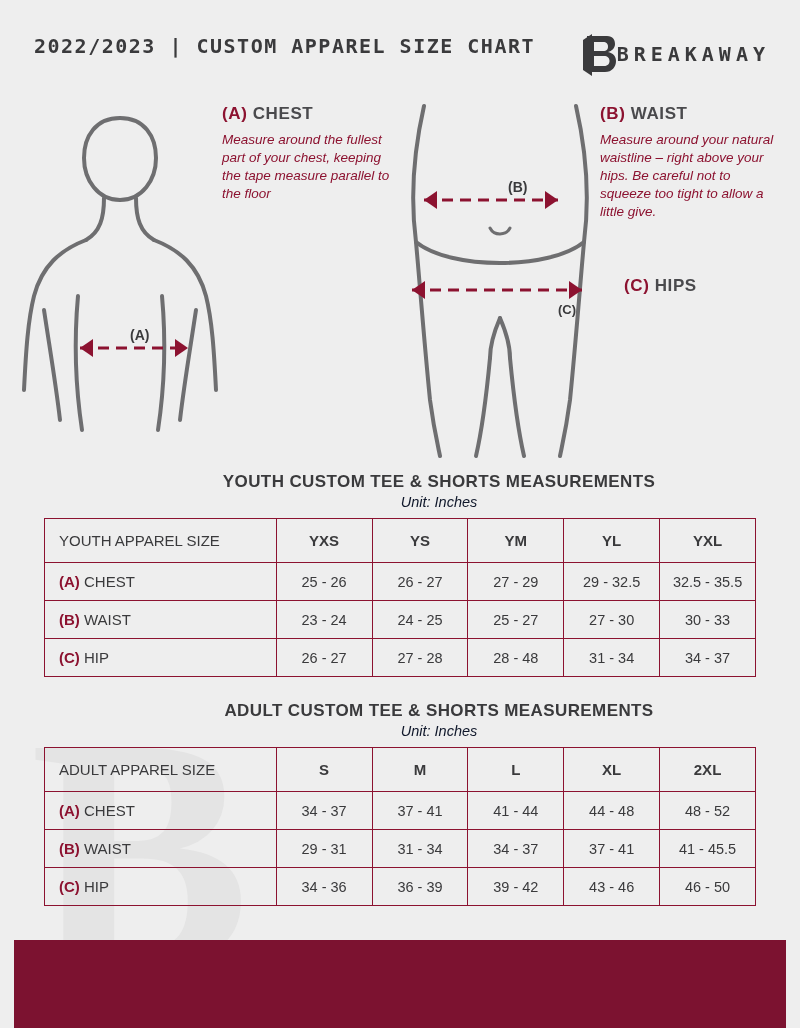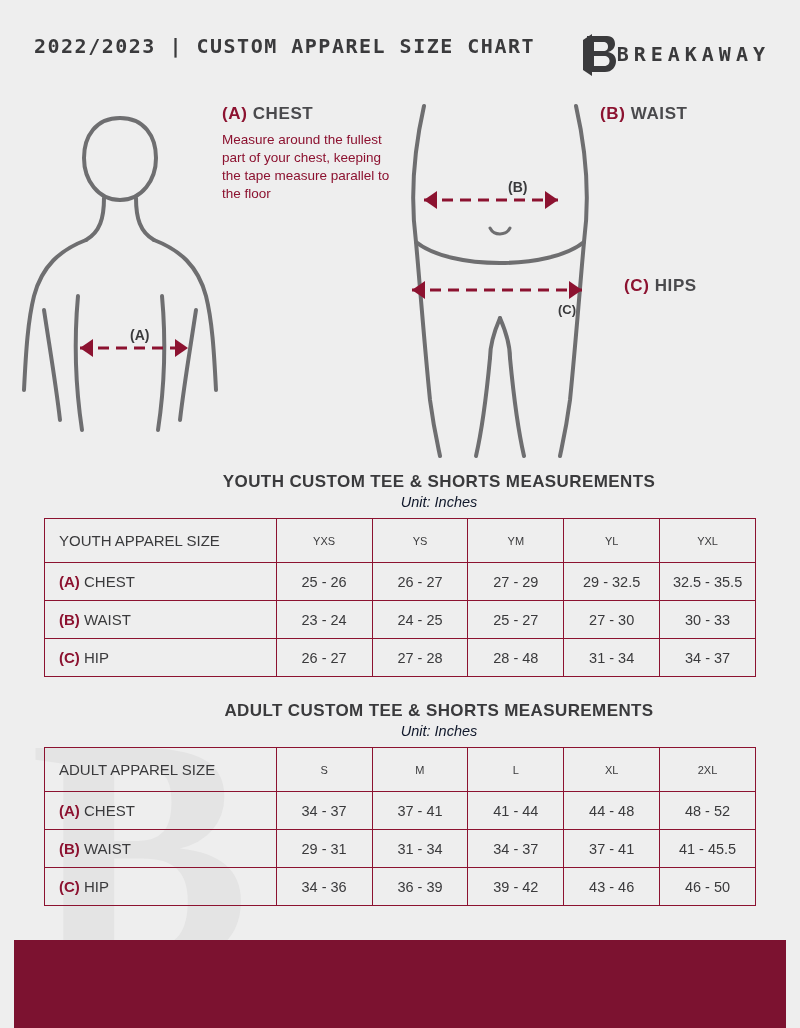--- a/index.html
+++ b/index.html
@@ -76,20 +76,21 @@
     font-family: "Liberation Sans", sans-serif;
     font-size: 17px;
     font-weight: bold;
     letter-spacing: 0.6px;
     color: #4a4a4d;
     margin-bottom: 7px;
   }
   .callout h3 .tag { color: #8c1230; }
   .callout p {
     font-family: "Liberation Sans", sans-serif;
+    font-style: italic;
     font-size: 13.5px;
     line-height: 1.33;
     color: #8c1230;
   }
   .callout-chest { left: 222px; top: 8px; width: 175px; }
   .callout-waist { left: 600px; top: 8px; width: 175px; }
   .callout-hips  { left: 624px; top: 180px; width: 180px; }
 
   
   .section {
@@ -123,22 +124,22 @@
     border: 1px solid #8c1230;
     height: 38px;
     font-size: 14.5px;
     color: #3a3a3c;
     font-weight: normal;
     text-align: center;
     padding: 0 4px;
     margin-top: 20px;
   }
   thead th {
-    font-weight: normal;
-    font-size: 11px;
+    font-weight: bold;
+    font-size: 15px;
     height: 44px;
   }
   thead th.rowhead {
     text-align: left;
     padding-left: 14px;
     font-weight: normal;
     font-size: 15px;
   }
   td.rowhead {
     text-align: left;
@@ -250,20 +251,21 @@
         <span>CHEST</span>
       </h3>
       <p>Measure around the fullest part of your chest, keeping the tape measure parallel to the floor</p>
     </div>
 
     <div class="callout callout-waist">
       <h3>
         <span class="tag">(B)</span>
         <span>WAIST</span>
       </h3>
+      <p>Measure around your natural waistline – right above your hips. Be careful not to squeeze too tight to allow a little give.</p>
     </div>
 
     <div class="callout callout-hips">
       <h3>
         <span class="tag">(C)</span>
         <span>HIPS</span>
       </h3>
     </div>
   </div>
 

